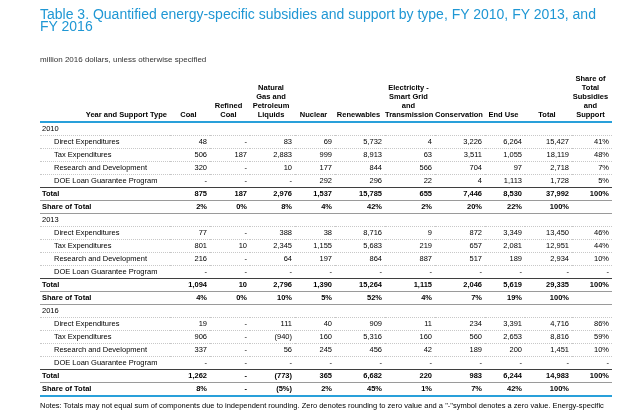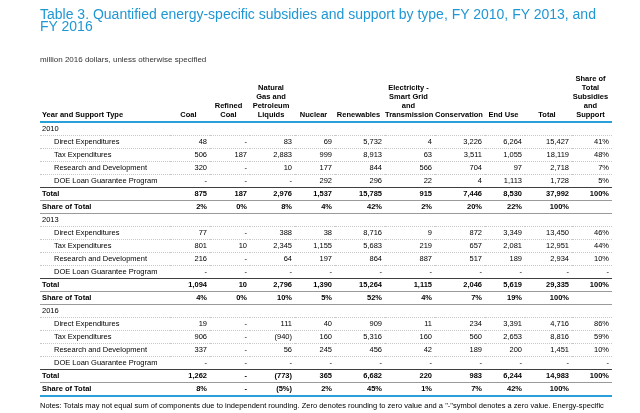--- a/index.html
+++ b/index.html
@@ -37,21 +37,21 @@
     font-size: 7.5px;
     font-weight: bold;
     color: #000;
     vertical-align: bottom;
     text-align: center;
     padding: 0 3px 2px 0;
     white-space: pre-line;
     line-height: 9px;
   }
   table.subsidies th.first {
-    text-align: left;
+    text-align: right;
     padding-left: 2px;
     white-space: nowrap;
   }
   table.subsidies thead tr {
     border-bottom: 2px solid #29a0da;
   }
   table.subsidies td {
     font-size: 7.5px;
     color: #000;
     text-align: right;
@@ -198,21 +198,21 @@
           <td>1,728</td>
           <td>5%</td>
         </tr>
         <tr class="total-row">
           <td class="label">Total</td>
           <td>875</td>
           <td>187</td>
           <td>2,976</td>
           <td>1,537</td>
           <td>15,785</td>
-          <td>915</td>
+          <td>655</td>
           <td>7,446</td>
           <td>8,530</td>
           <td>37,992</td>
           <td>100%</td>
         </tr>
         <tr class="share-row">
           <td class="label">Share of Total</td>
           <td>2%</td>
           <td>0%</td>
           <td>8%</td>

